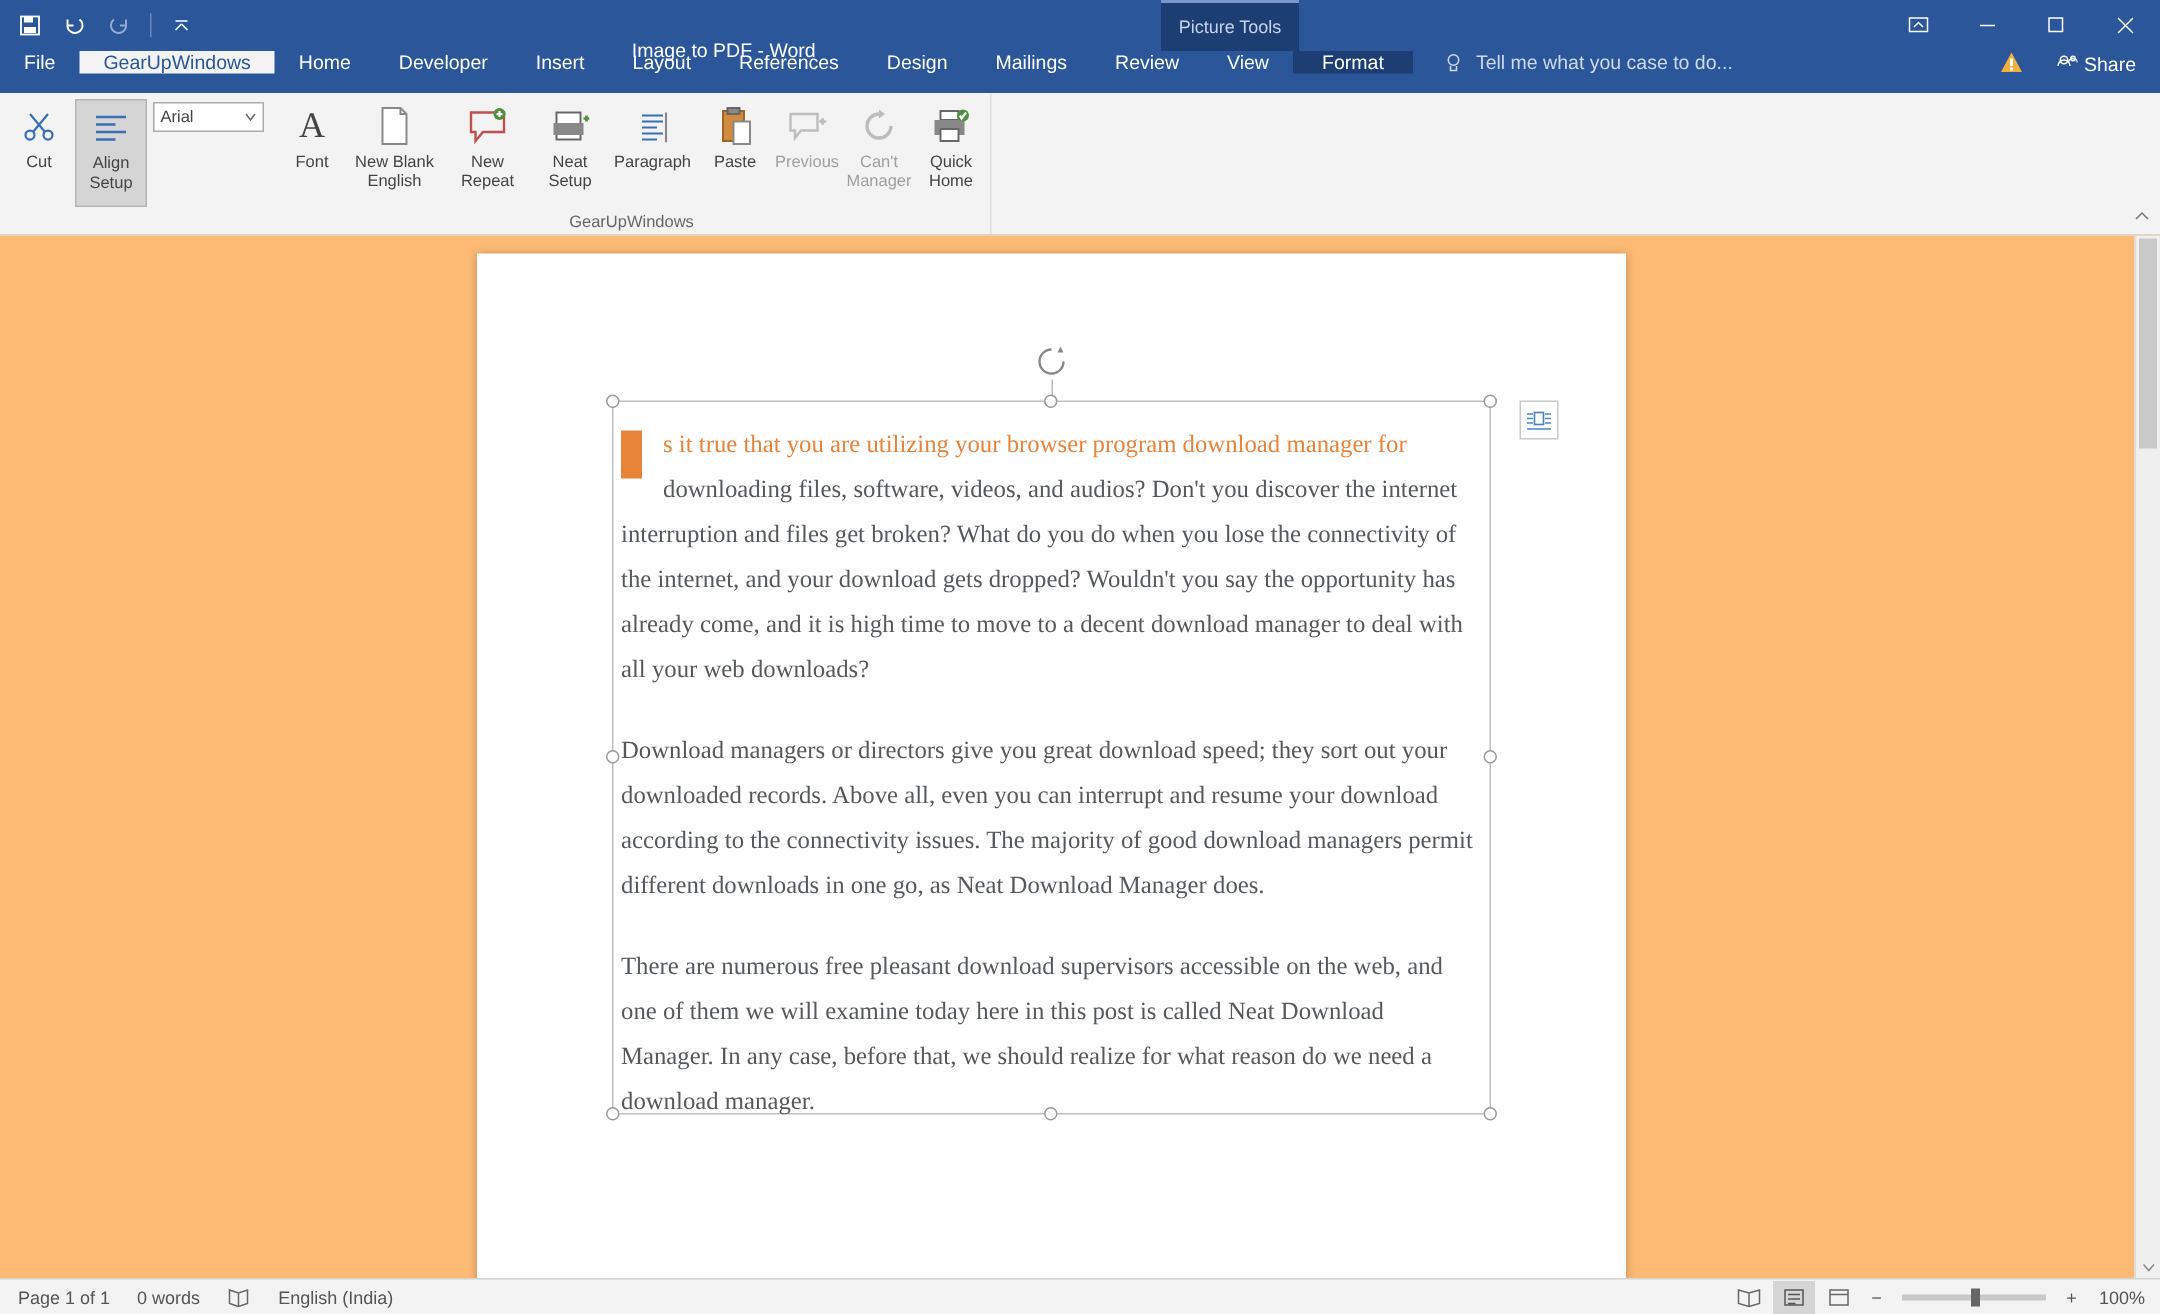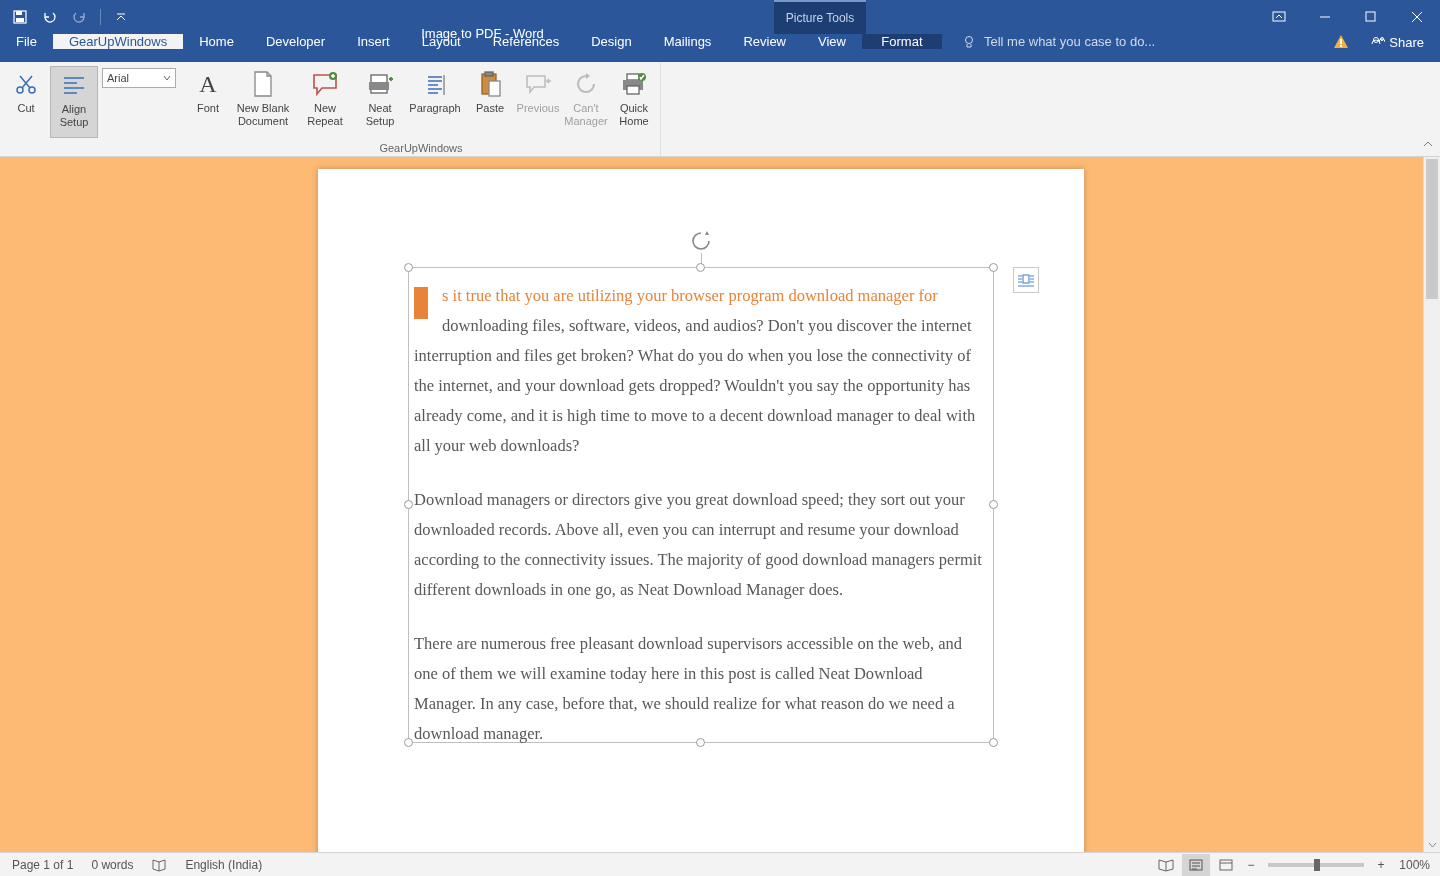--- a/index.html
+++ b/index.html
@@ -215,21 +215,21 @@
           </div>
         <div class="lbl">Font</div>
       </div>
       <div class="large-btn">
         <div class="icon">
             <svg width="22" height="26" viewBox="0 0 22 26" stroke="#888" fill="#fff" stroke-width="1.3">
               <path d="M3 1 L15 1 L19 5 L19 25 L3 25 Z"></path>
               <path d="M15 1 L15 5 L19 5" fill="none"></path>
             </svg>
           </div>
-        <div class="lbl"><span>New Blank</span><br><span>Document</span></div>
+        <div class="lbl"><span>New Blank</span><br><span>English</span></div>
       </div>
       <div class="large-btn">
         <div class="icon">
             <svg width="26" height="24" viewBox="0 0 26 24" stroke="#c0504d" fill="none" stroke-width="1.6">
               <path d="M2 3 L24 3 L24 16 L10 16 L5 22 L5 16 L2 16 Z"></path>
               <circle cx="21" cy="4" r="4" fill="#4f8f3f" stroke="none"></circle>
               <path d="M19 4 L23 4 M21 2 L21 6" stroke="#fff" stroke-width="1.5"></path>
             </svg>
           </div>
         <div class="lbl"><span>New</span><br><span>Repeat</span></div>

